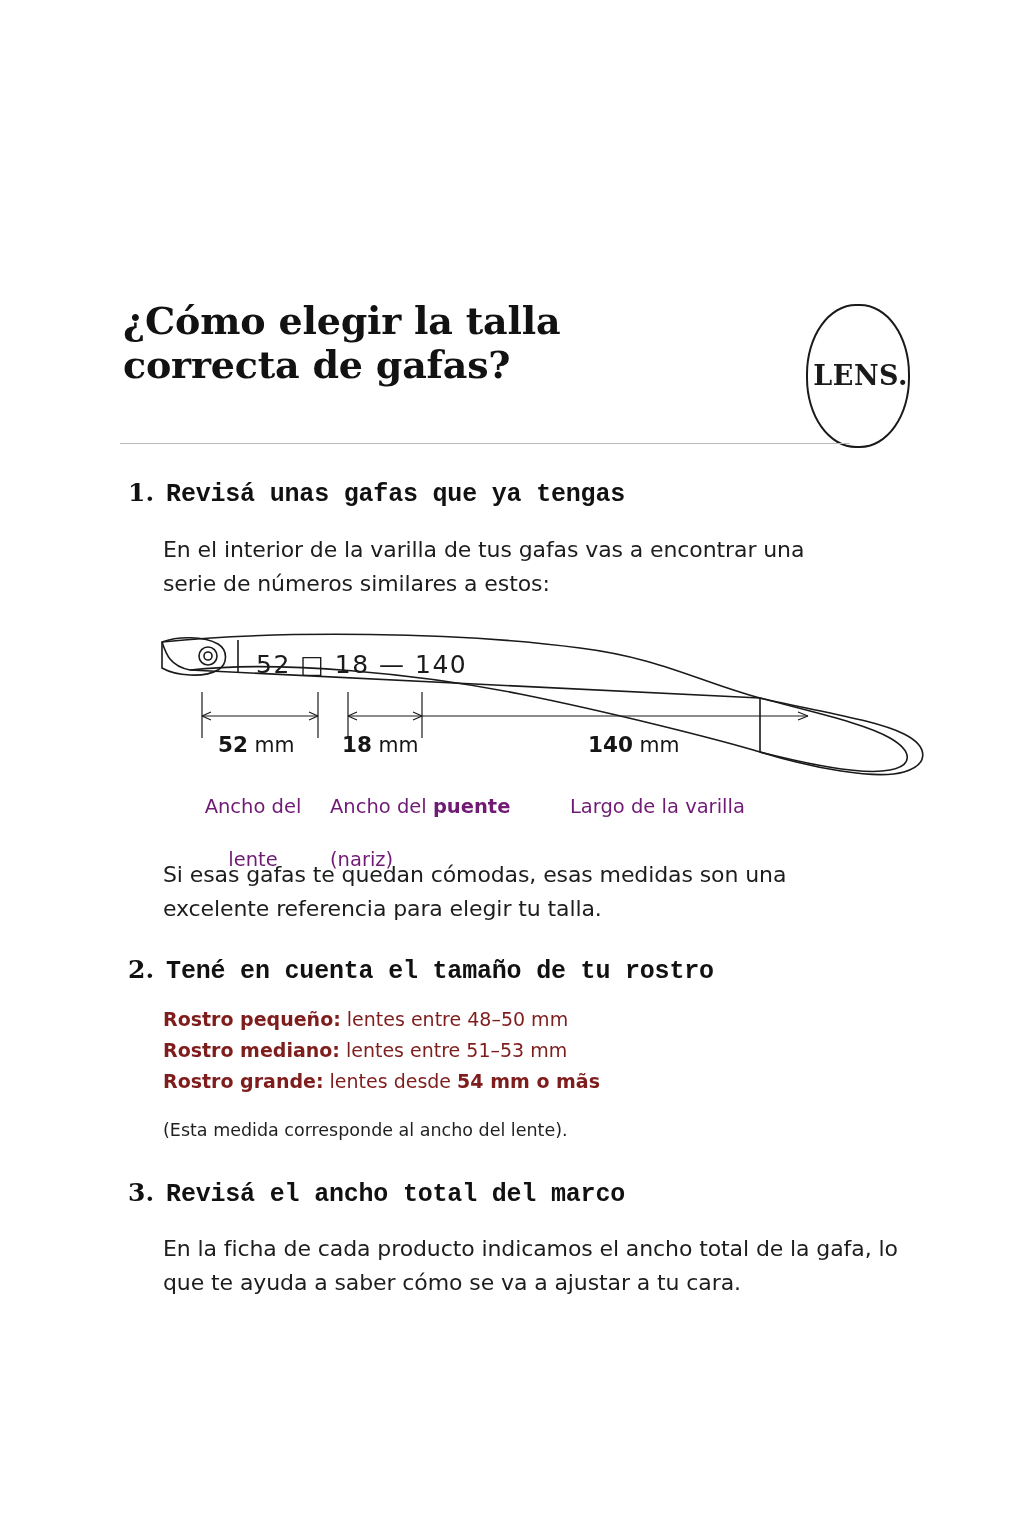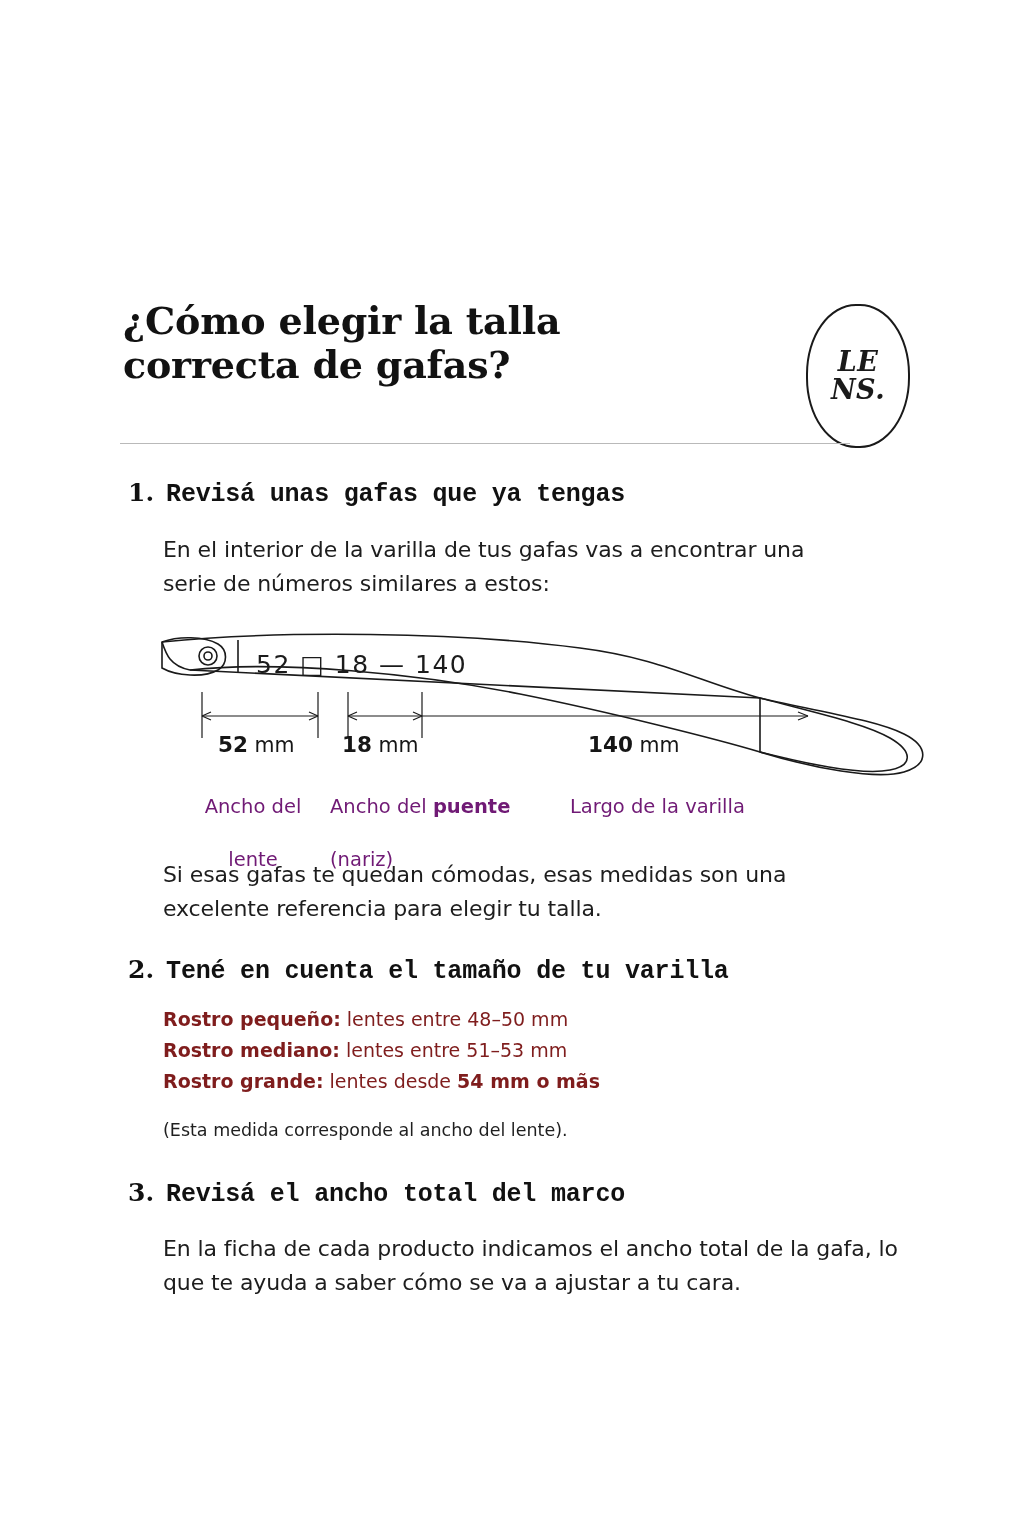--- a/index.html
+++ b/index.html
@@ -45,25 +45,24 @@
 
   .logo {
     position: absolute;
     right: 0;
     top: 8px;
     width: 100px;
     height: 140px;
     border: 2px solid #1a1a1a;
     border-radius: 50px / 70px;
     display: flex;
-    flex-direction: column;
+    flex-direction: row;
     align-items: center;
-    justify-content: center;
+    justify-content: flex-end;
     line-height: 1.02;
-    font-style: italic;
   }
   .logo span {
     font-family: "DejaVu Serif", serif;
     font-weight: 700;
     font-size: 27px;
     letter-spacing: 0.5px;
     color: #1a1a1a;
   }
 
   .rule {
@@ -242,21 +241,21 @@
     </div>
     <div class="cap" style="left:410px; top:148px; width:300px;">
       <span>Largo de la varilla</span>
     </div>
   </div>
 
   <div class="body-text" style="left:163px; top:858px; width:700px;">Si esas gafas te quedan cómodas, esas medidas son una excelente referencia para elegir tu talla.</div>
 
   <div class="section-head" style="left:128px; top:955px;">
     <span class="sec-num">2.</span>
-    <span class="sec-title">Tené en cuenta el tamaño de tu varilla</span>
+    <span class="sec-title">Tené en cuenta el tamaño de tu rostro</span>
   </div>
 
   <div class="face-list">
     <div>
       <b>Rostro pequeño:</b><span> lentes entre 48–50 mm</span>
     </div>
     <div>
       <b>Rostro mediano:</b><span> lentes entre 51–53 mm</span>
     </div>
     <div>

